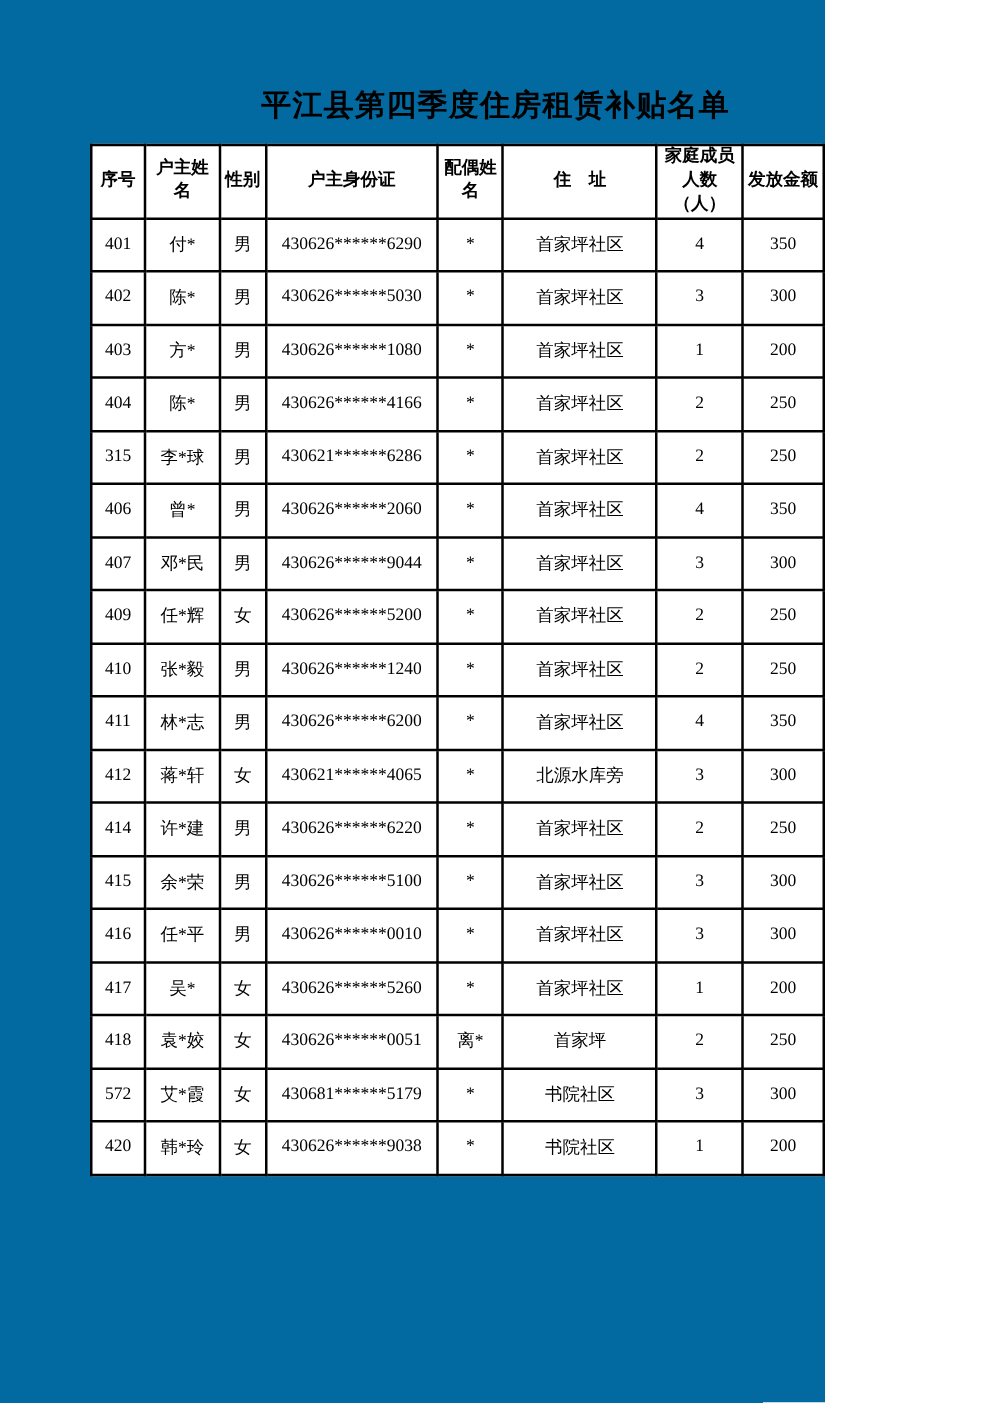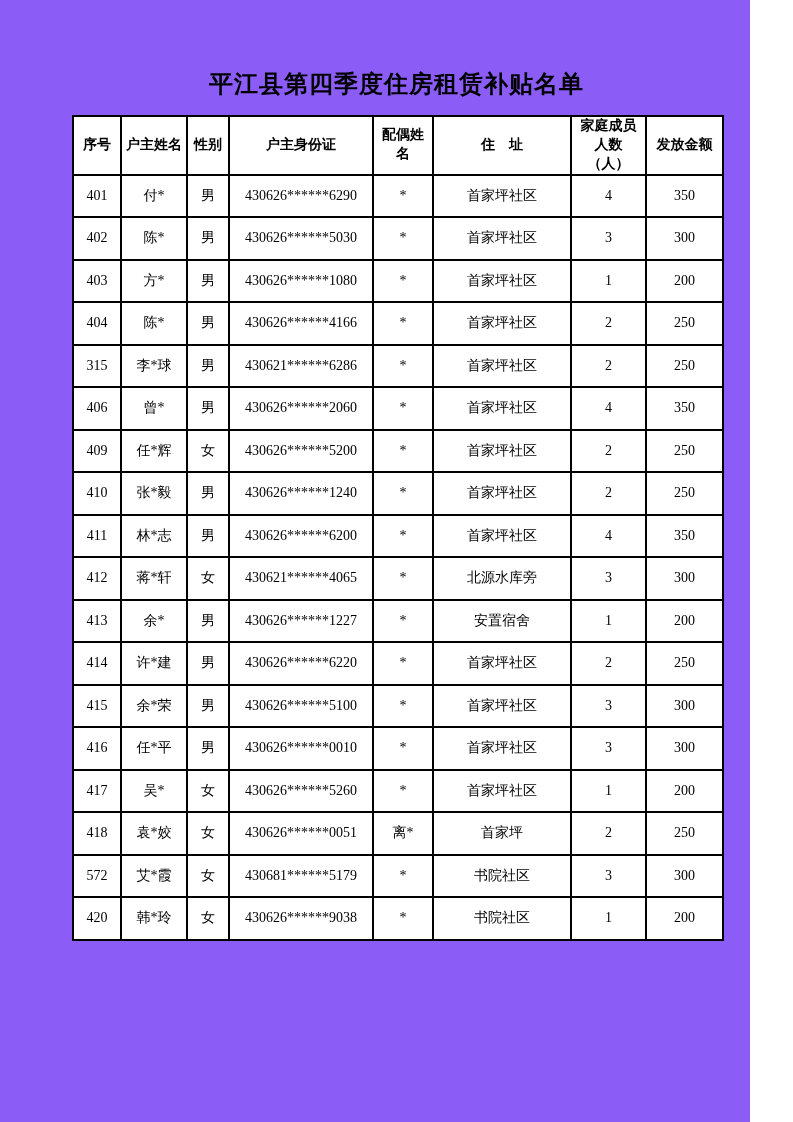--- a/index.html
+++ b/index.html
@@ -2,23 +2,23 @@
 <html><head>
 <meta charset="utf-8">
 <style>
   html, body {
     margin: 0;
     padding: 0;
     background: #ffffff;
   }
   .page {
     position: relative;
-    width: 750px;
+    width: 660px;
     height: 1122px;
-    background: #8b5cf6;
+    background: #0369a1;
     color: #000000;
     font-family: "Liberation Serif", "DejaVu Serif", serif;
     overflow: hidden;
   }
   .doc-title {
     position: absolute;
     top: 68px;
     left: 0;
     width: 793px;
     text-align: center;
@@ -152,20 +152,30 @@
       <td>406</td>
       <td>曾*</td>
       <td>男</td>
       <td>430626******2060</td>
       <td>*</td>
       <td>首家坪社区</td>
       <td>4</td>
       <td>350</td>
     </tr>
         <tr>
+      <td>407</td>
+      <td>邓*民</td>
+      <td>男</td>
+      <td>430626******9044</td>
+      <td>*</td>
+      <td>首家坪社区</td>
+      <td>3</td>
+      <td>300</td>
+    </tr>
+        <tr>
       <td>409</td>
       <td>任*辉</td>
       <td>女</td>
       <td>430626******5200</td>
       <td>*</td>
       <td>首家坪社区</td>
       <td>2</td>
       <td>250</td>
     </tr>
         <tr>
@@ -190,30 +200,20 @@
     </tr>
         <tr>
       <td>412</td>
       <td>蒋*轩</td>
       <td>女</td>
       <td>430621******4065</td>
       <td>*</td>
       <td>北源水库旁</td>
       <td>3</td>
       <td>300</td>
-    </tr>
-        <tr>
-      <td>413</td>
-      <td>余*</td>
-      <td>男</td>
-      <td>430626******1227</td>
-      <td>*</td>
-      <td>安置宿舍</td>
-      <td>1</td>
-      <td>200</td>
     </tr>
         <tr>
       <td>414</td>
       <td>许*建</td>
       <td>男</td>
       <td>430626******6220</td>
       <td>*</td>
       <td>首家坪社区</td>
       <td>2</td>
       <td>250</td>

